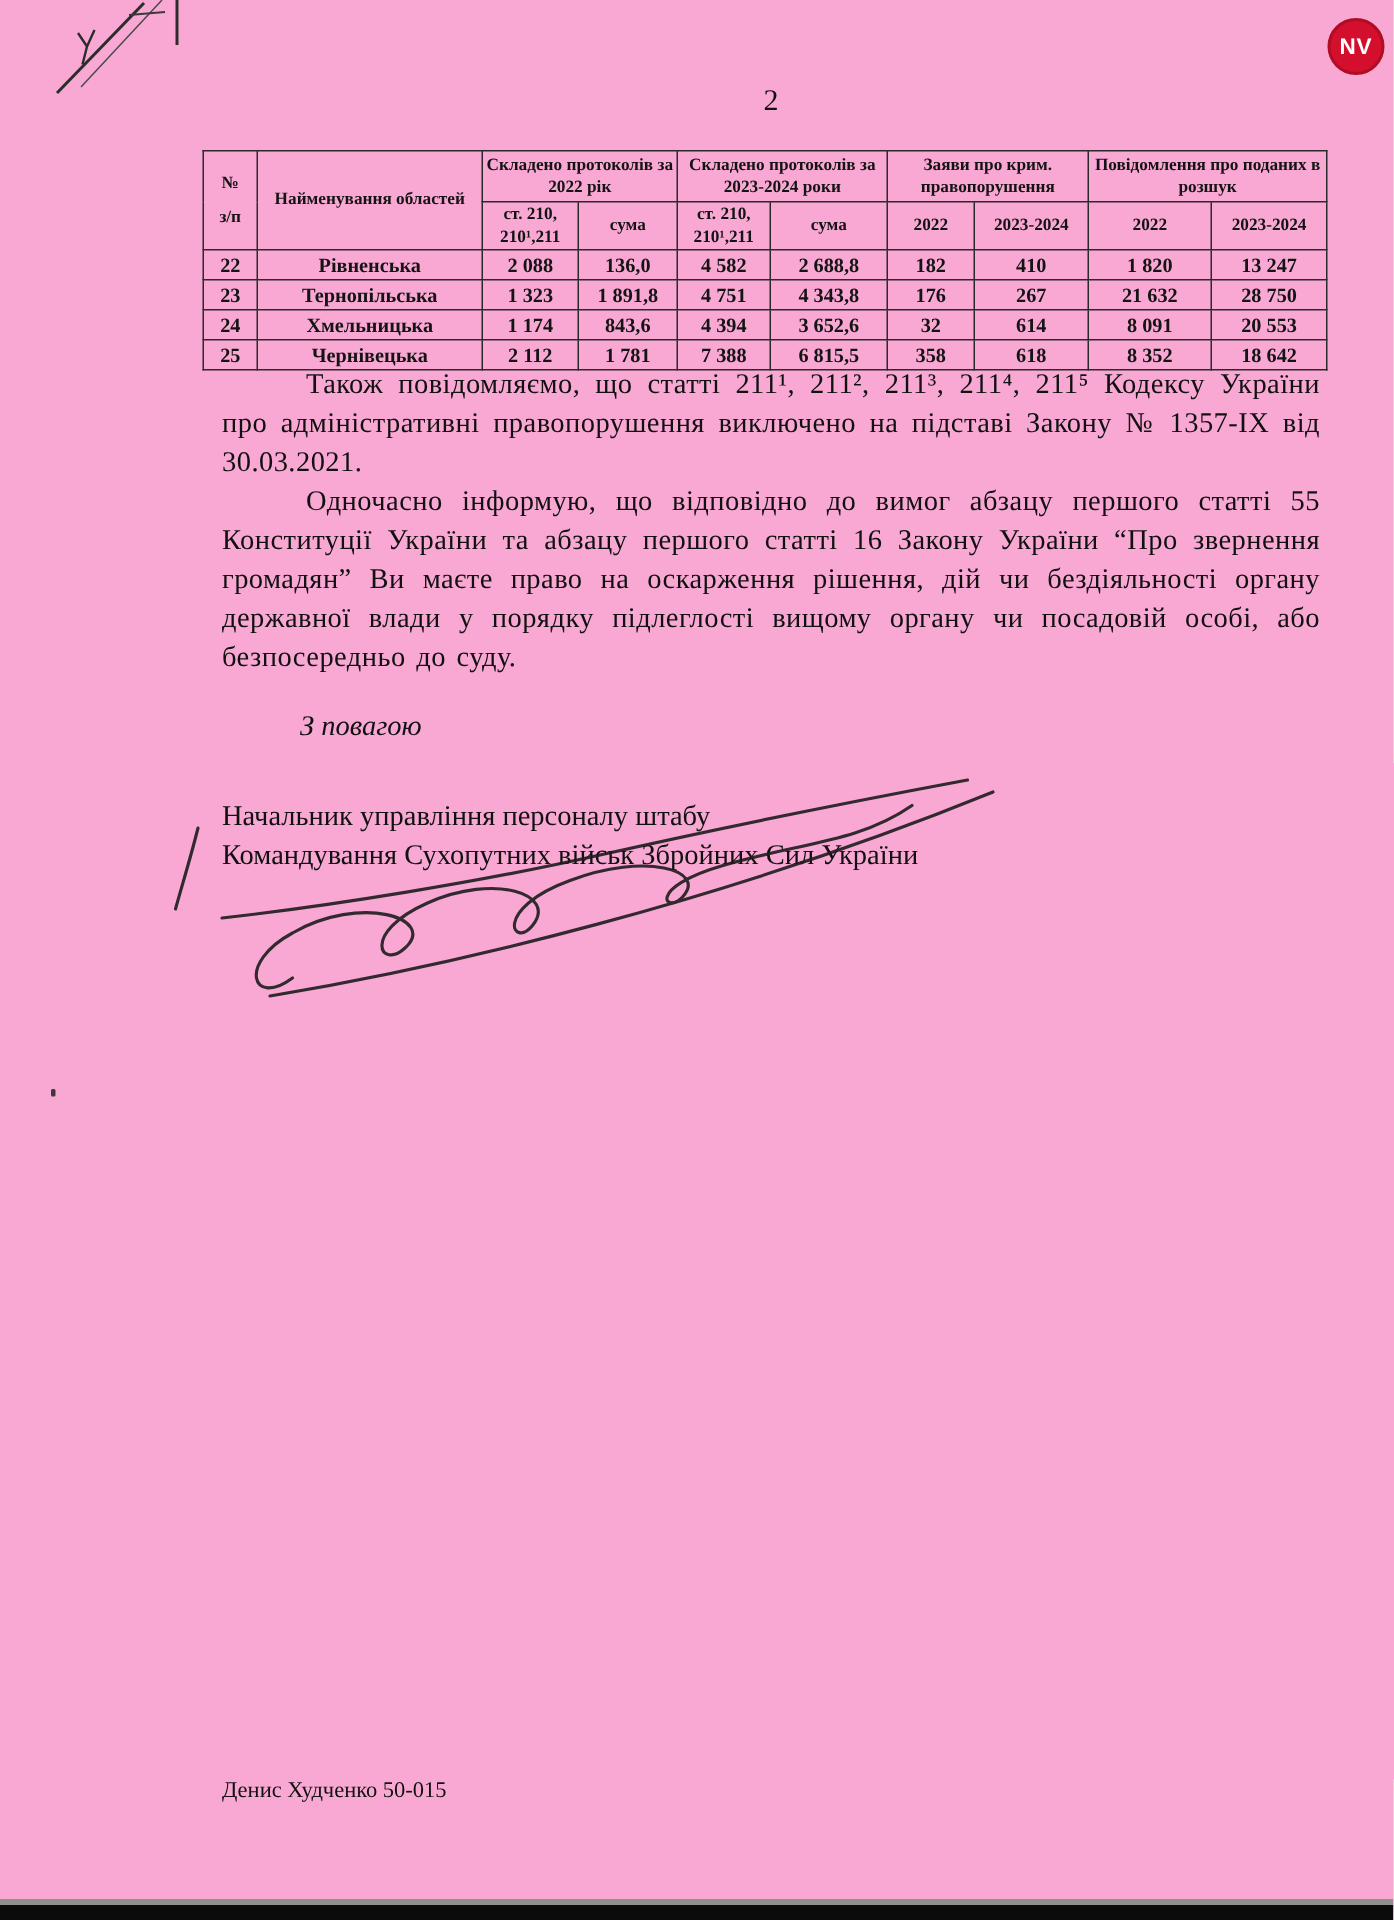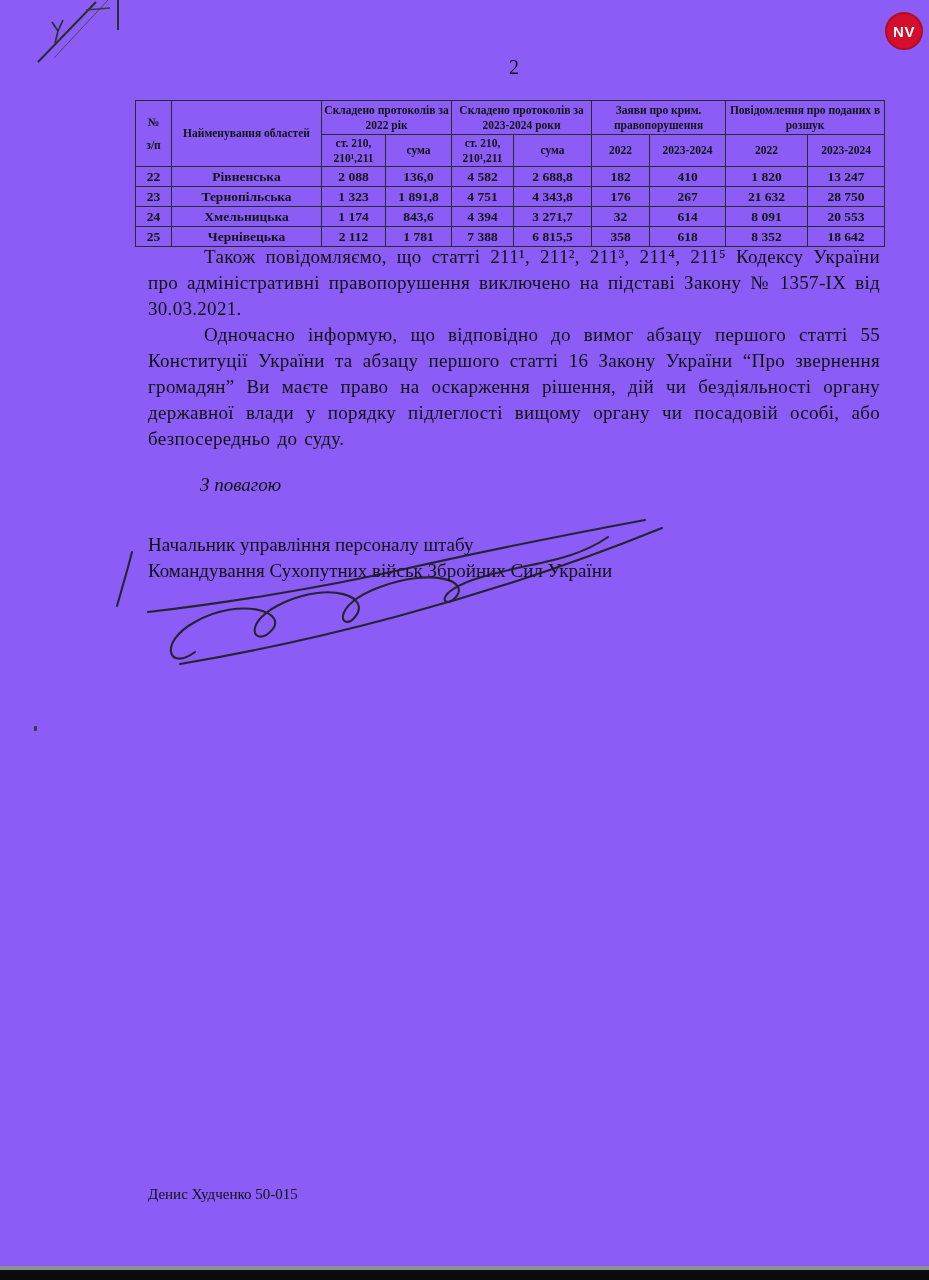--- a/index.html
+++ b/index.html
@@ -2,21 +2,21 @@
 <html><head>
 <meta charset="utf-8">
 <style>
   * { margin: 0; padding: 0; box-sizing: border-box; }
   html, body { background: #e8e8e6; }
   .page {
     position: relative;
     width: 929px;
     height: 1280px;
     margin: 0 auto;
-    background: #8b5cf6;
+    background: #f9a8d4;
     overflow: hidden;
     font-family: "Liberation Serif", serif;
     color: #111;
   }
   .page-number {
     position: absolute;
     top: 56px;
     left: 148px;
     width: 732px;
     text-align: center;
@@ -184,21 +184,21 @@
         <td>267</td>
         <td>21 632</td>
         <td>28 750</td>
       </tr>
       <tr>
         <td>24</td>
         <td>Хмельницька</td>
         <td>1 174</td>
         <td>843,6</td>
         <td>4 394</td>
-        <td>3 271,7</td>
+        <td>3 652,6</td>
         <td>32</td>
         <td>614</td>
         <td>8 091</td>
         <td>20 553</td>
       </tr>
       <tr>
         <td>25</td>
         <td>Чернівецька</td>
         <td>2 112</td>
         <td>1 781</td>

